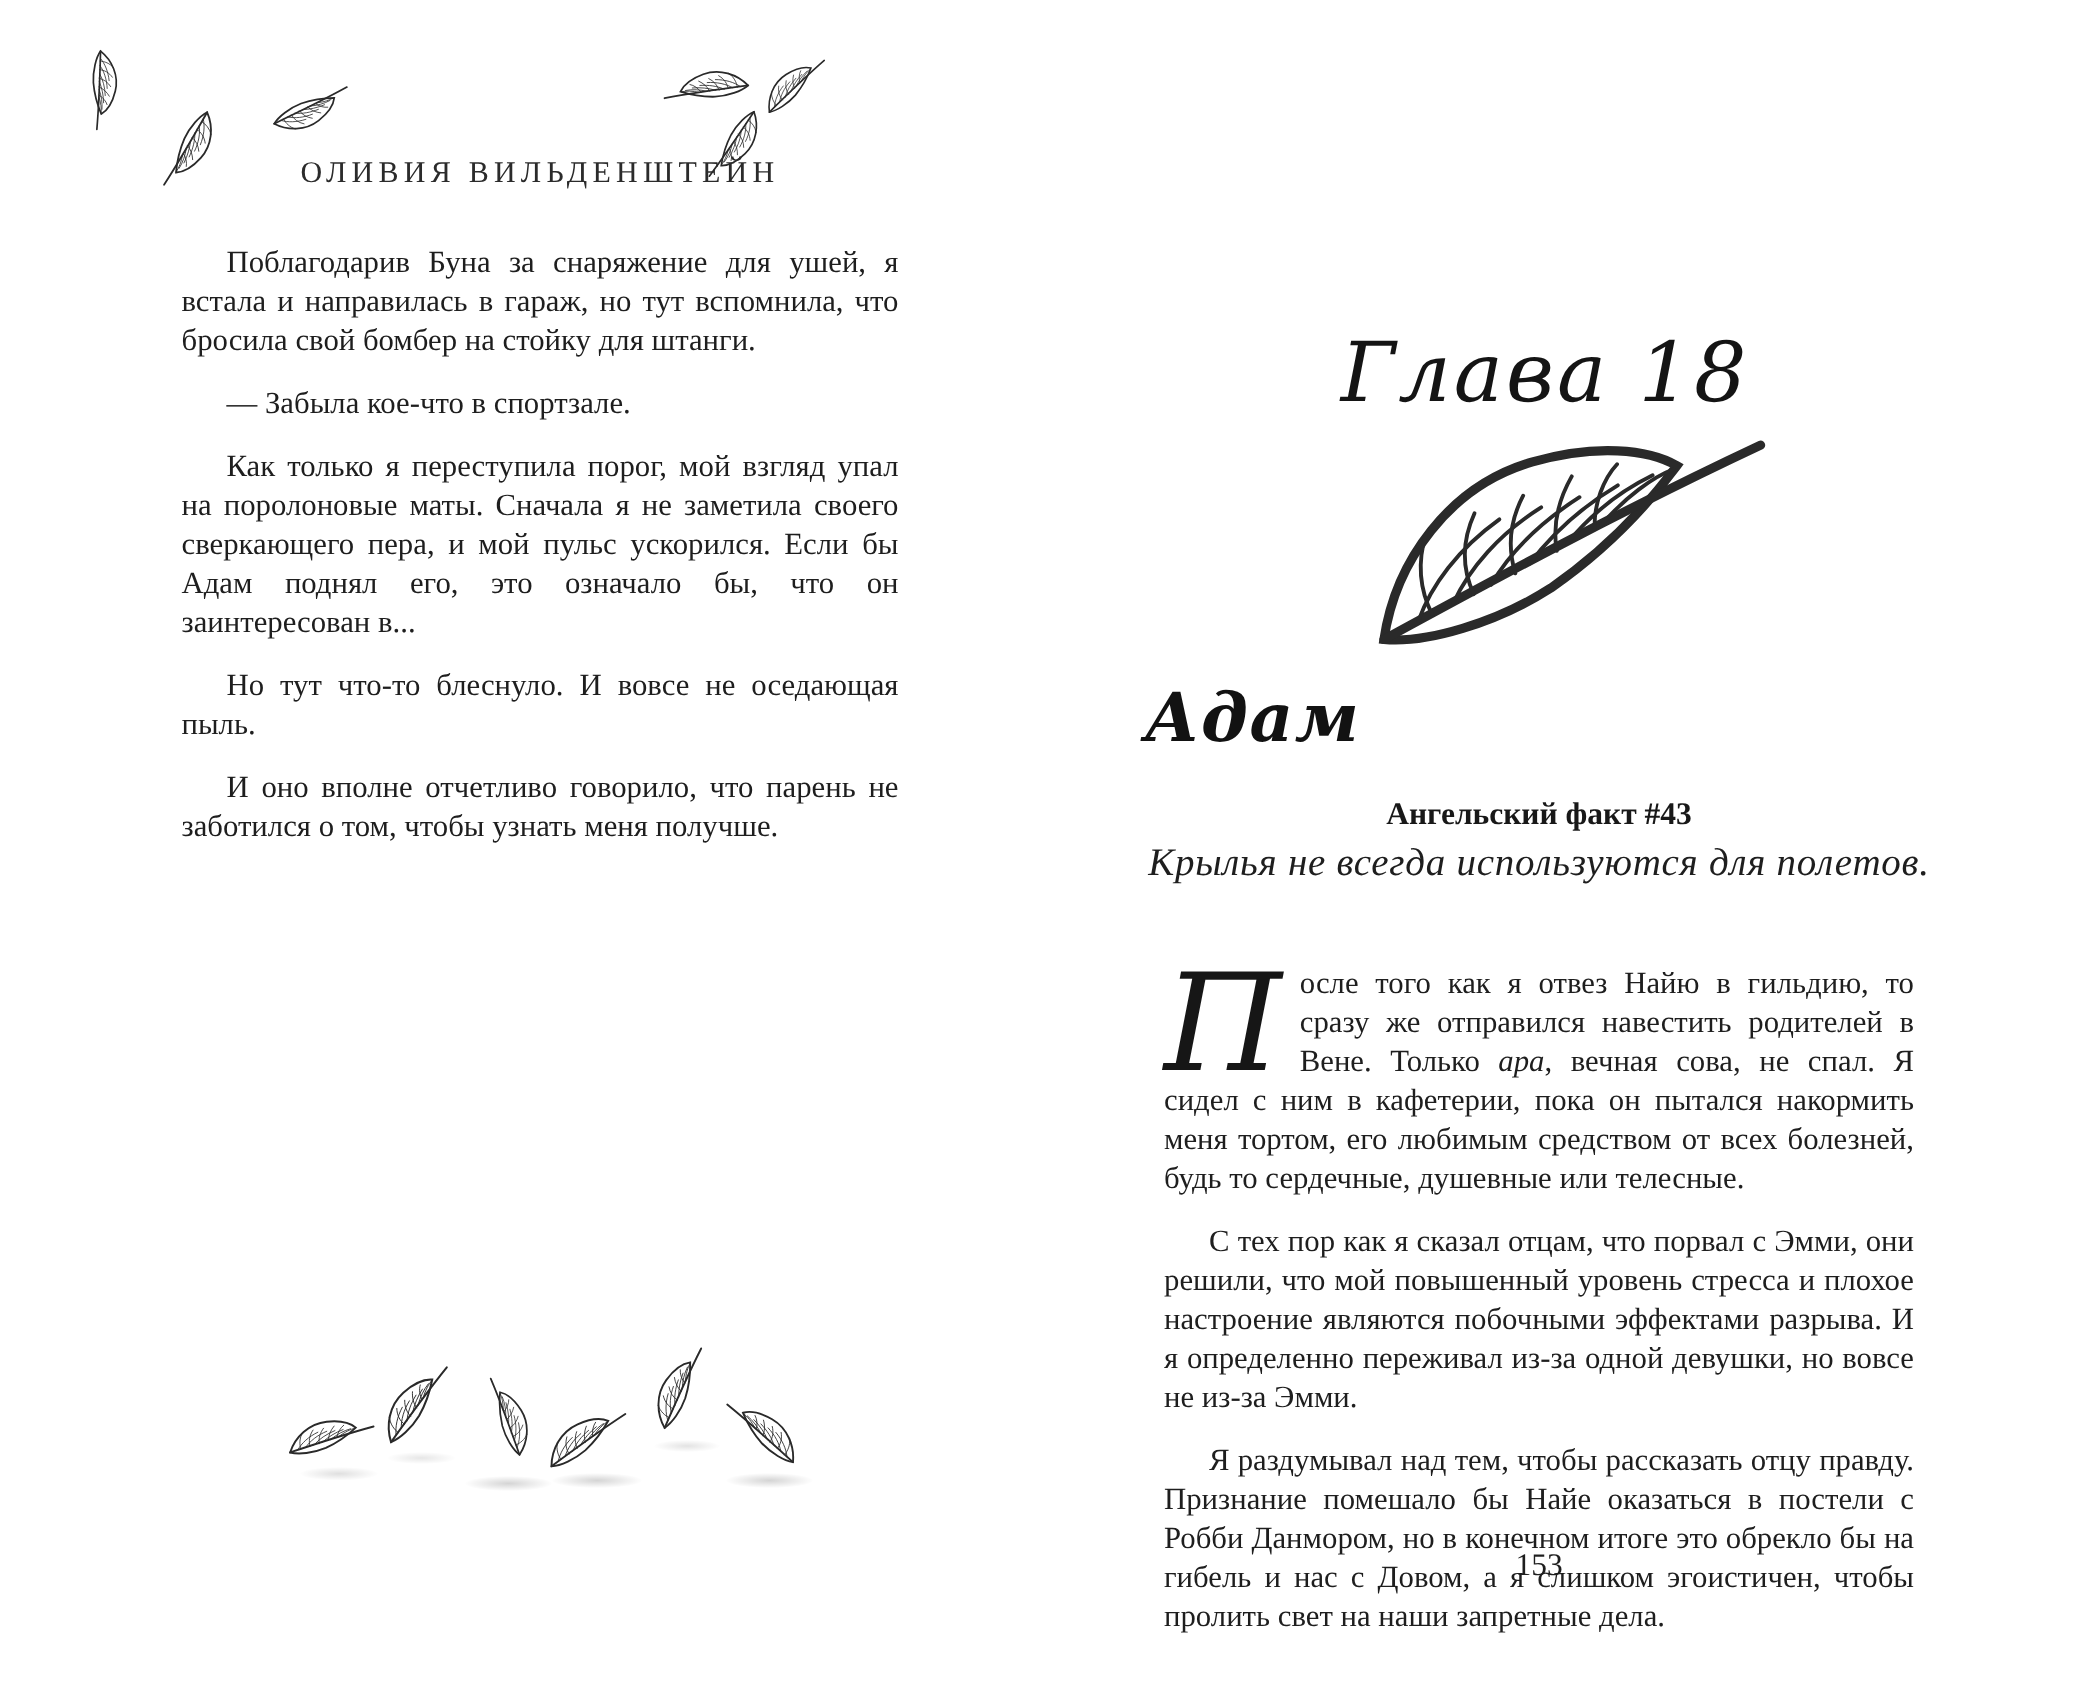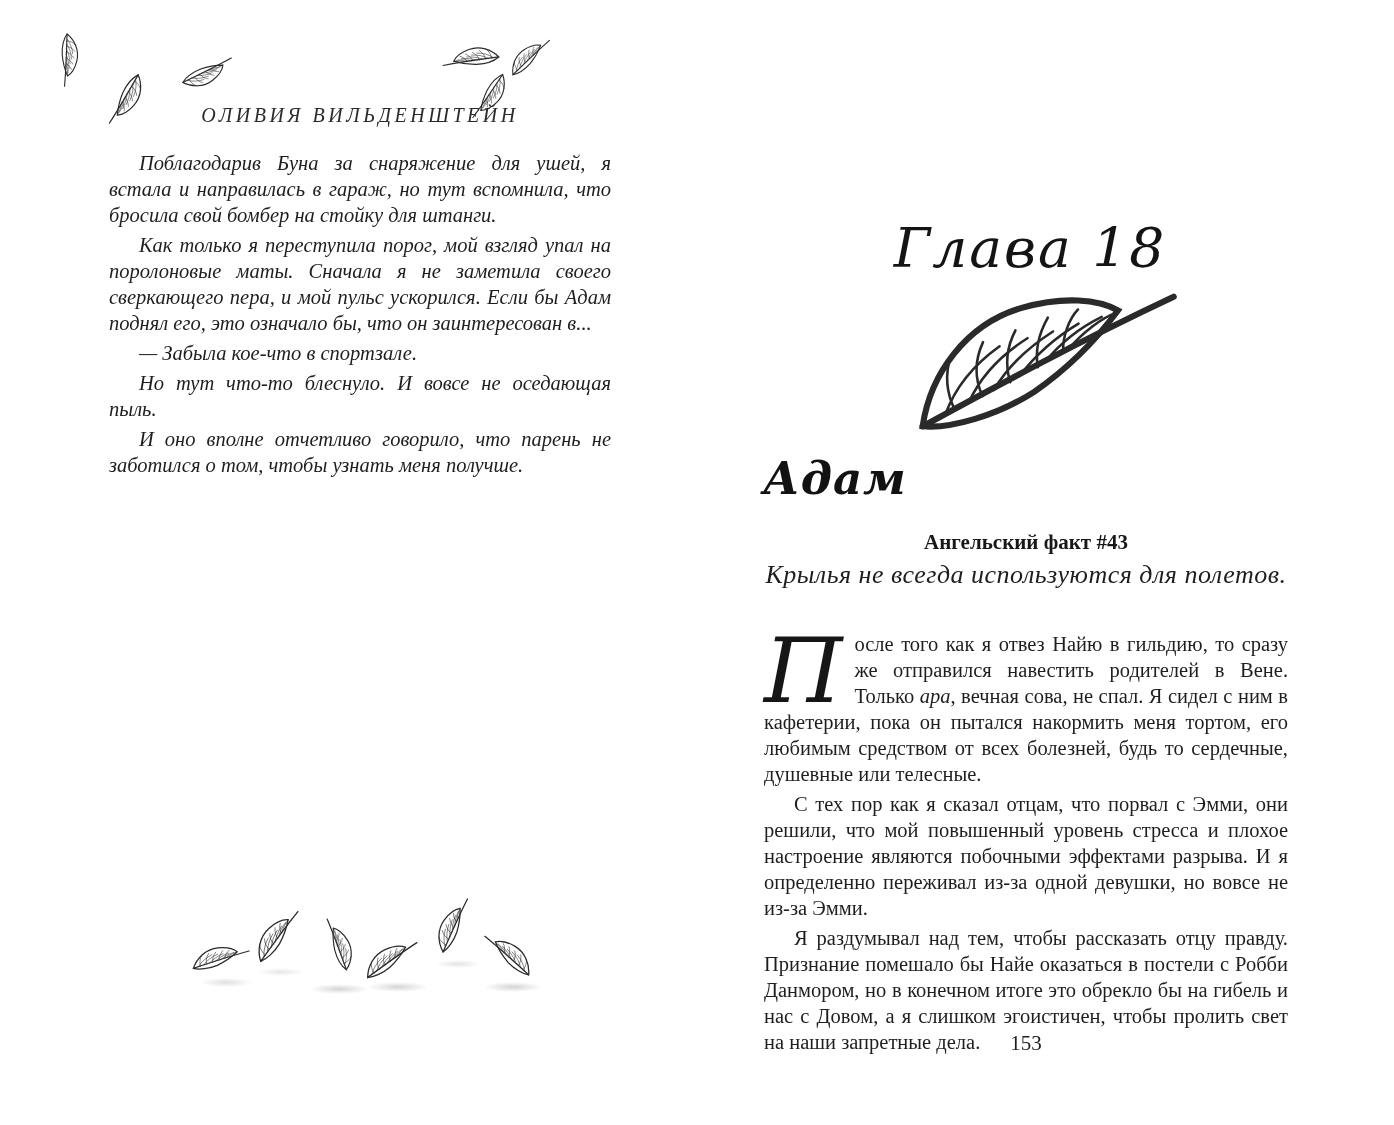--- a/index.html
+++ b/index.html
@@ -2,36 +2,36 @@
 <html><head>
 <meta charset="utf-8">
 <style>
   html,body{margin:0;padding:0;}
   body{
     width:1394px;height:1125px;position:relative;overflow:hidden;
     background:#ffffff;color:#1e1e1e;
     font-family:"Liberation Serif", serif;
   }
   .page{position:absolute;top:0;height:1125px;}
-  #left-page{left:0;width:697px;font-style:italic;}
+  #left-page{left:0;width:697px;}
   #right-page{left:697px;width:697px;}
 
   .running-header{
     position:absolute;left:103px;top:104px;width:514px;
     text-align:center;font-size:20px;letter-spacing:3.5px;
     color:#2b2b2b;white-space:nowrap;
   }
 
   .body-text{
     position:absolute;font-size:20.5px;line-height:26px;
     text-align:justify;color:#1e1e1e;
   }
   #left-body{left:105px;top:146px;width:510px;}
   #right-body{left:63px;top:627px;width:532px;}
-  .body-text p{margin:4px;text-indent:30px;}
+  .body-text p{margin:16px;text-indent:30px;}
   .body-text p.first{text-indent:0;}
 
   .dropcap{
     float:left;
     font-family:"DejaVu Serif", serif;font-style:italic;
     font-size:90px;line-height:72px;
     margin:4px 12px 0 0;
     color:#161616;
   }
 
@@ -109,22 +109,22 @@
       <use href="#feather-sym"></use>
     </svg>
   <svg class="feather" style="left:506px;top:44px;width:50px;height:27px;transform:rotate(-18deg)" viewBox="0 0 120 64">
       <use href="#feather-sym"></use>
     </svg>
 
   <div class="running-header">ОЛИВИЯ ВИЛЬДЕНШТЕЙН</div>
 
   <div class="body-text" id="left-body">
     <p>Поблагодарив Буна за снаряжение для ушей, я встала и направилась в гараж, но тут вспомнила, что бросила свой бомбер на стойку для штанги.</p>
+    <p>— Забыла кое-что в спортзале.</p>
     <p>Как только я переступила порог, мой взгляд упал на поролоновые маты. Сначала я не заметила своего сверкающего пера, и мой пульс ускорился. Если бы Адам поднял его, это означало бы, что он заинтересован в...</p>
-    <p>— Забыла кое-что в спортзале.</p>
     <p>Но тут что-то блеснуло. И вовсе не оседающая пыль.</p>
     <p>И оно вполне отчетливо говорило, что парень не заботился о том, чтобы узнать меня получше.</p>
   </div>
 
   <div class="feather-shadow" style="left:200px;top:978px;width:52px;height:9px;opacity:.45"></div>
   <div class="feather-shadow" style="left:258px;top:968px;width:46px;height:8px;opacity:.35"></div>
   <div class="feather-shadow" style="left:310px;top:984px;width:58px;height:10px;opacity:.6"></div>
   <div class="feather-shadow" style="left:368px;top:982px;width:60px;height:10px;opacity:.6"></div>
   <div class="feather-shadow" style="left:436px;top:960px;width:44px;height:8px;opacity:.4"></div>
   <div class="feather-shadow" style="left:484px;top:982px;width:58px;height:10px;opacity:.6"></div>

